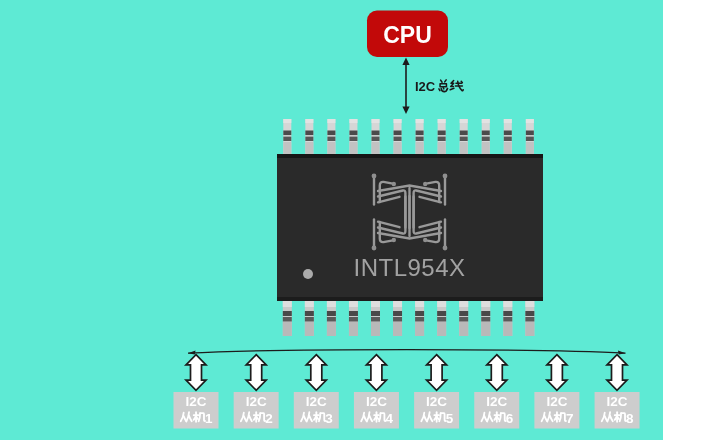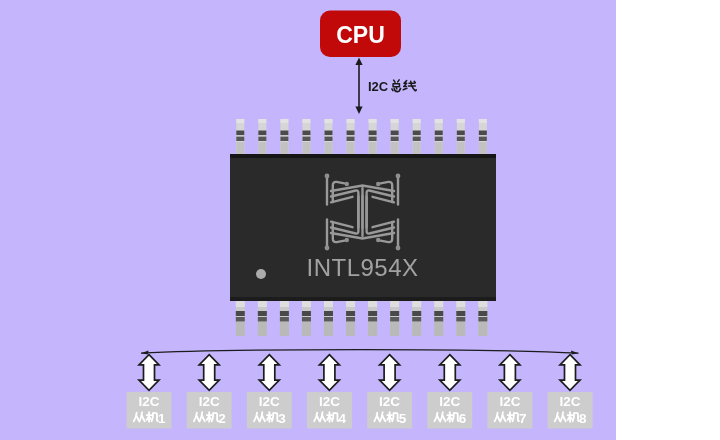--- a/index.html
+++ b/index.html
@@ -1,17 +1,17 @@
 <!DOCTYPE html>
 <html><head>
 <meta charset="utf-8">
 <style>
 html,body{margin:0;padding:0;background:#ffffff;}
-#stage{position:relative;width:616px;height:440px;background:#c4b5fd;overflow:hidden;
- font-family:"Liberation Sans", sans-serif;}
+#stage{position:relative;width:616px;height:440px;background:#5eead4;overflow:hidden;
+ font-family:"Liberation Sans", sans-serif;padding-left:47px;}
 svg{display:block;}
 </style>
 </head>
 <body>
 <div id="stage">
 <svg width="720" height="440" viewBox="0 0 720 440">
 <defs>
 
   <g id="g-cong" fill="none" stroke-linecap="round" stroke-linejoin="round">
     <path d="M30,14 Q27,52 6,84"></path>

